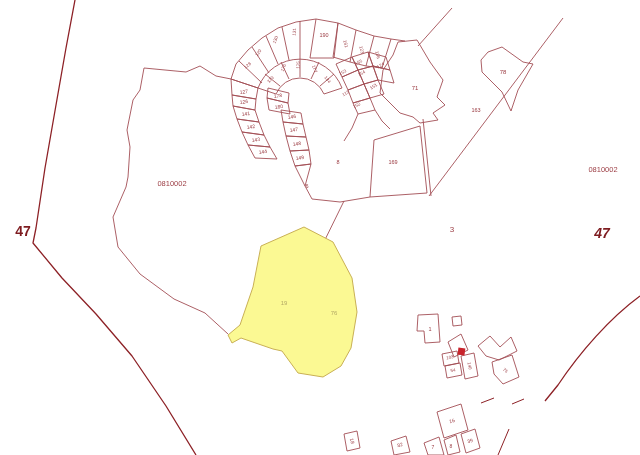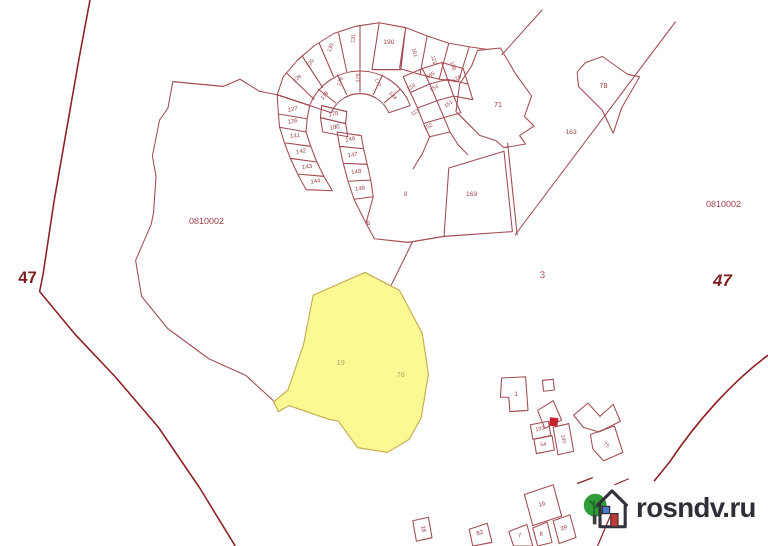--- a/index.html
+++ b/index.html
@@ -130,25 +130,14 @@
       <span class="lbl" style="left: 469px; top: 366px; font-size: 4.5px; transform: translate(-50%, -50%) rotate(80deg);">140</span>
       <span class="lbl" style="left: 505px; top: 371px; font-size: 4.5px; transform: translate(-50%, -50%) rotate(40deg);">75</span>
       <span class="lbl" style="left: 352px; top: 441px; font-size: 5px; transform: translate(-50%, -50%) rotate(75deg);">18</span>
       <span class="lbl" style="left: 400px; top: 445px; font-size: 5px; transform: translate(-50%, -50%) rotate(-15deg);">82</span>
       <span class="lbl" style="left: 433px; top: 447px; font-size: 5px; transform: translate(-50%, -50%) rotate(0deg);">7</span>
       <span class="lbl" style="left: 452px; top: 421px; font-size: 5px; transform: translate(-50%, -50%) rotate(-15deg);">16</span>
       <span class="lbl" style="left: 451px; top: 446px; font-size: 5px; transform: translate(-50%, -50%) rotate(0deg);">8</span>
       <span class="lbl" style="left: 470px; top: 441px; font-size: 5px; transform: translate(-50%, -50%) rotate(-15deg);">39</span>
     </div>
 
-  <div id="watermark">
-    <svg width="46" height="40" viewBox="0 0 46 40">
-      <circle cx="16" cy="18" r="9.5" fill="#2f9e38"></circle>
-      <path d="M15,14 L15,26 M15,18 L11,14 M15,21 L19,17" stroke="#1c6e22" stroke-width="1.5" fill="none"></path>
-      <rect x="14" y="26" width="3" height="8" fill="#3d3d3d"></rect>
-      <path d="M18,18 L30,6 L42,18 M20,18 L20,36 L41,36 L41,18" stroke="#32323c" stroke-width="2.6" fill="none" stroke-linejoin="round" stroke-linecap="round"></path>
-      <rect x="22" y="19" width="6" height="6" fill="#4a78c8" stroke="#32323c" stroke-width="1"></rect>
-      <rect x="29" y="25" width="6" height="11" fill="#c23a34" stroke="#32323c" stroke-width="1"></rect>
-    </svg>
-    <span id="wm-text">rosndv.ru</span>
-  </div>
 
 </div>
 
 </body></html>

